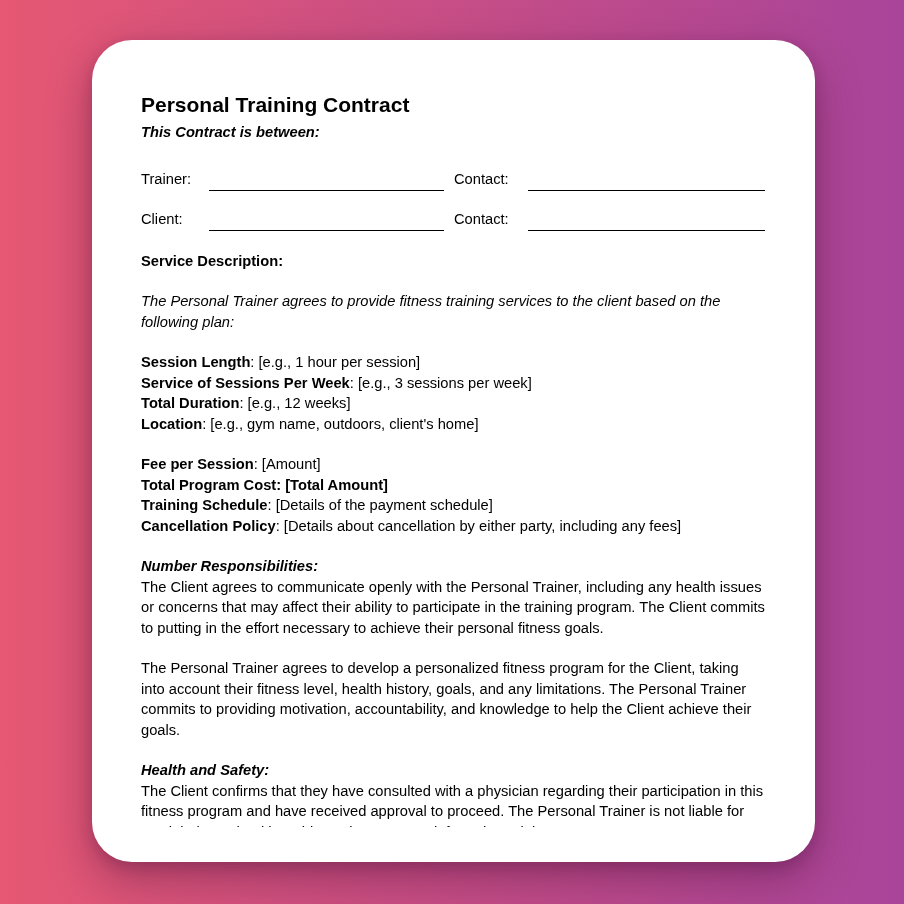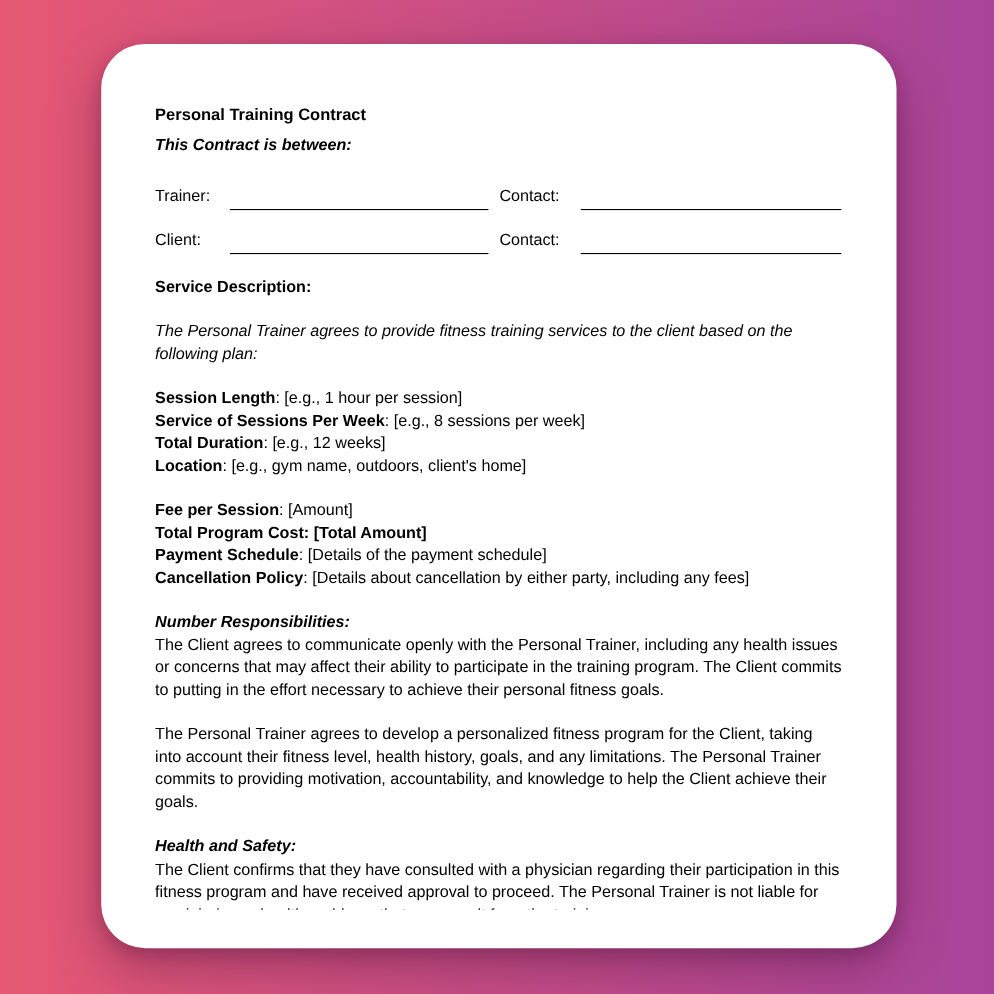--- a/index.html
+++ b/index.html
@@ -29,21 +29,21 @@
     padding: 52px 50px 0 49px;
   }
   .content {
     height: 735px;
     overflow: hidden;
     color: #000000;
     font-size: 14.7px;
     line-height: 20.5px;
   }
   h1.title {
-    font-size: 15px;
+    font-size: 21px;
     line-height: 26px;
     font-weight: bold;
     margin: 0 0 4px 0;
   }
   p.subtitle {
     margin: 0;
     font-weight: bold;
     font-style: italic;
   }
   table.parties {
@@ -103,39 +103,39 @@
 
       <p class="para b">Service Description:</p>
 
       <p class="para i">The Personal Trainer agrees to provide fitness training services to the client based on the following plan:</p>
 
       <div class="para">
         <div class="line">
           <span class="b">Session Length</span><span>: [e.g., 1 hour per session]</span>
         </div>
         <div class="line">
-          <span class="b">Service of Sessions Per Week</span><span>: [e.g., 8 sessions per week]</span>
+          <span class="b">Service of Sessions Per Week</span><span>: [e.g., 3 sessions per week]</span>
         </div>
         <div class="line">
           <span class="b">Total Duration</span><span>: [e.g., 12 weeks]</span>
         </div>
         <div class="line">
           <span class="b">Location</span><span>: [e.g., gym name, outdoors, client's home]</span>
         </div>
       </div>
 
       <div class="para">
         <div class="line">
           <span class="b">Fee per Session</span><span>: [Amount]</span>
         </div>
         <div class="line">
           <span class="b">Total Program Cost: [Total Amount]</span><span></span>
         </div>
         <div class="line">
-          <span class="b">Payment Schedule</span><span>: [Details of the payment schedule]</span>
+          <span class="b">Training Schedule</span><span>: [Details of the payment schedule]</span>
         </div>
         <div class="line">
           <span class="b">Cancellation Policy</span><span>: [Details about cancellation by either party, including any fees]</span>
         </div>
       </div>
 
       <div class="para">
         <div class="bi">Number Responsibilities:</div>
         <div>The Client agrees to communicate openly with the Personal Trainer, including any health issues or concerns that may affect their ability to participate in the training program. The Client commits to putting in the effort necessary to achieve their personal fitness goals.</div>
       </div>

